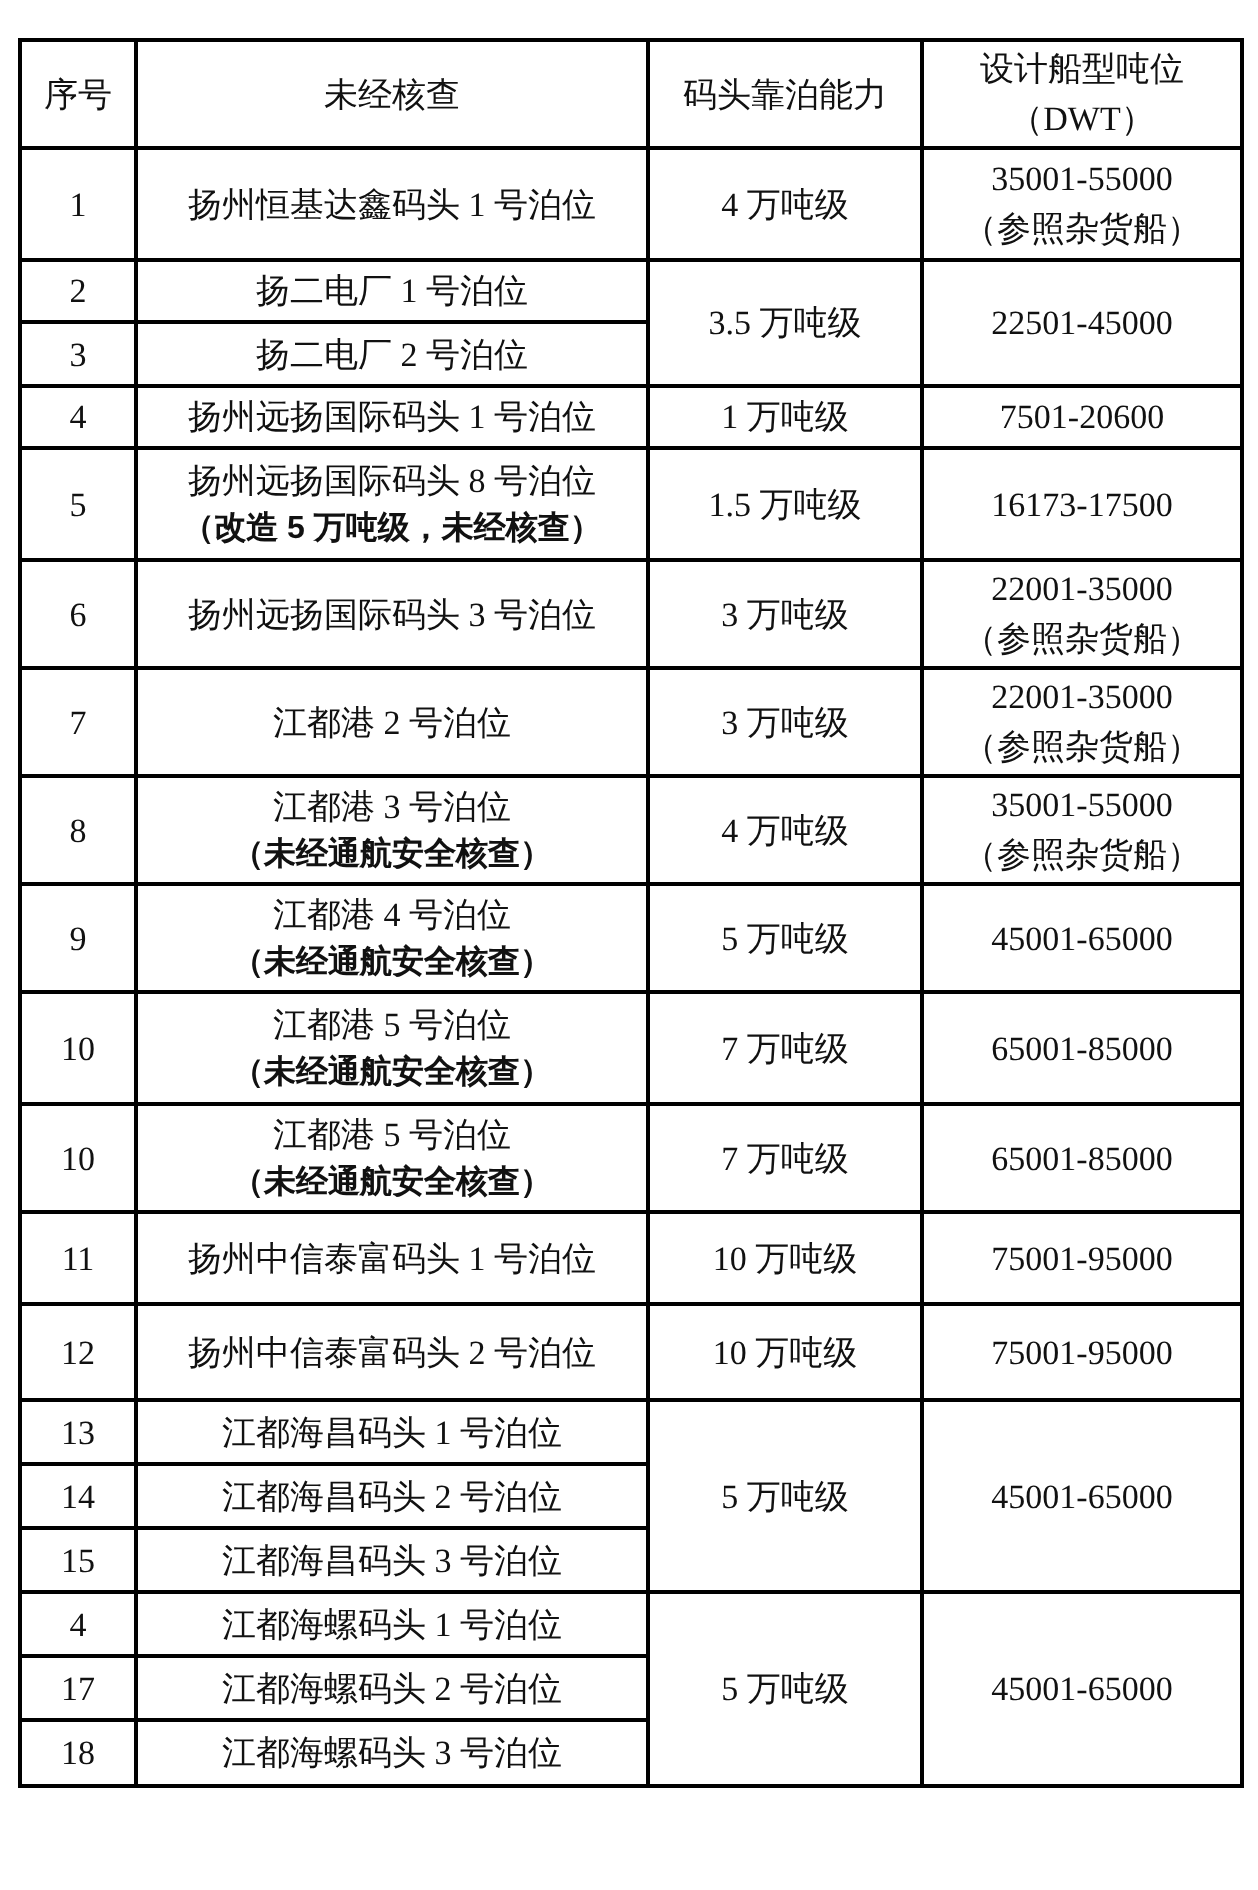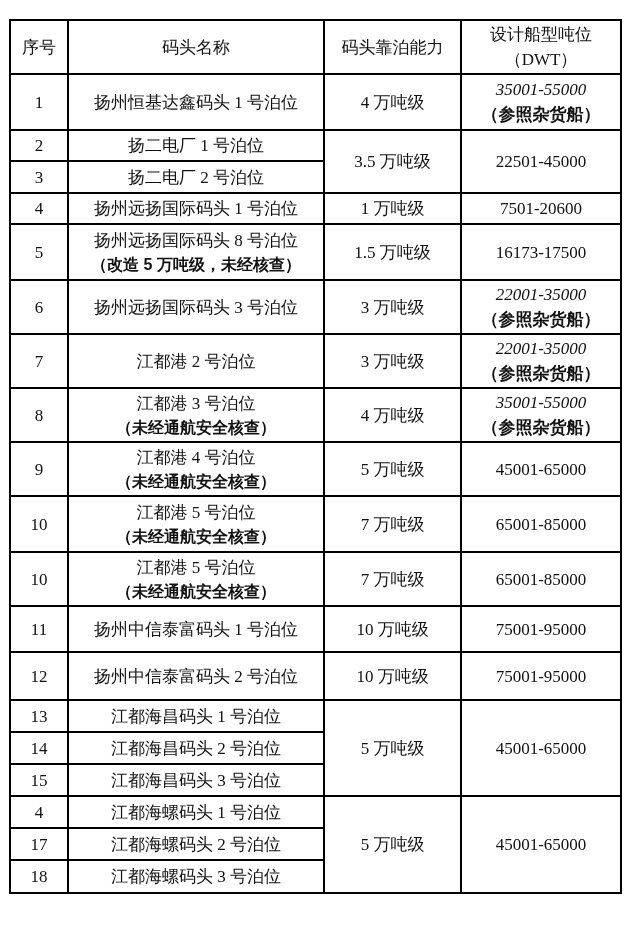--- a/index.html
+++ b/index.html
@@ -45,39 +45,39 @@
   tr.r53 { height: 46px; }
   tr.r48 { height: 48px; }
   tr.r33 { height: 33px; }
 
   .note {
     font-weight: bold;
     font-family: "Liberation Sans", "DejaVu Sans", sans-serif;
     font-size: 16px;
     line-height: 24px;
   }
-  .dwt-num { line-height: 26px; font-style: italic; }
-  .dwt-note { line-height: 24px; font-weight: bold; }
+  .dwt-num { line-height: 26px; }
+  .dwt-note { line-height: 24px; }
 </style>
 </head>
 <body>
 
 <div>
 <table class="berth-table">
   <colgroup>
     <col class="c-no">
         <col class="c-name">
         <col class="c-cap">
         <col class="c-dwt">
   </colgroup>
 
   <tbody>
         <tr class="r49">
     <td>序号</td>
-    <td>码头名称</td>
+    <td>未经核查</td>
     <td>码头靠泊能力</td>
     <td>
       <div>设计船型吨位</div>
       <div>（DWT）</div>
     </td>
   </tr>
 
   <tr class="r56">
     <td>1</td>
     <td>扬州恒基达鑫码头 1 号泊位</td>

